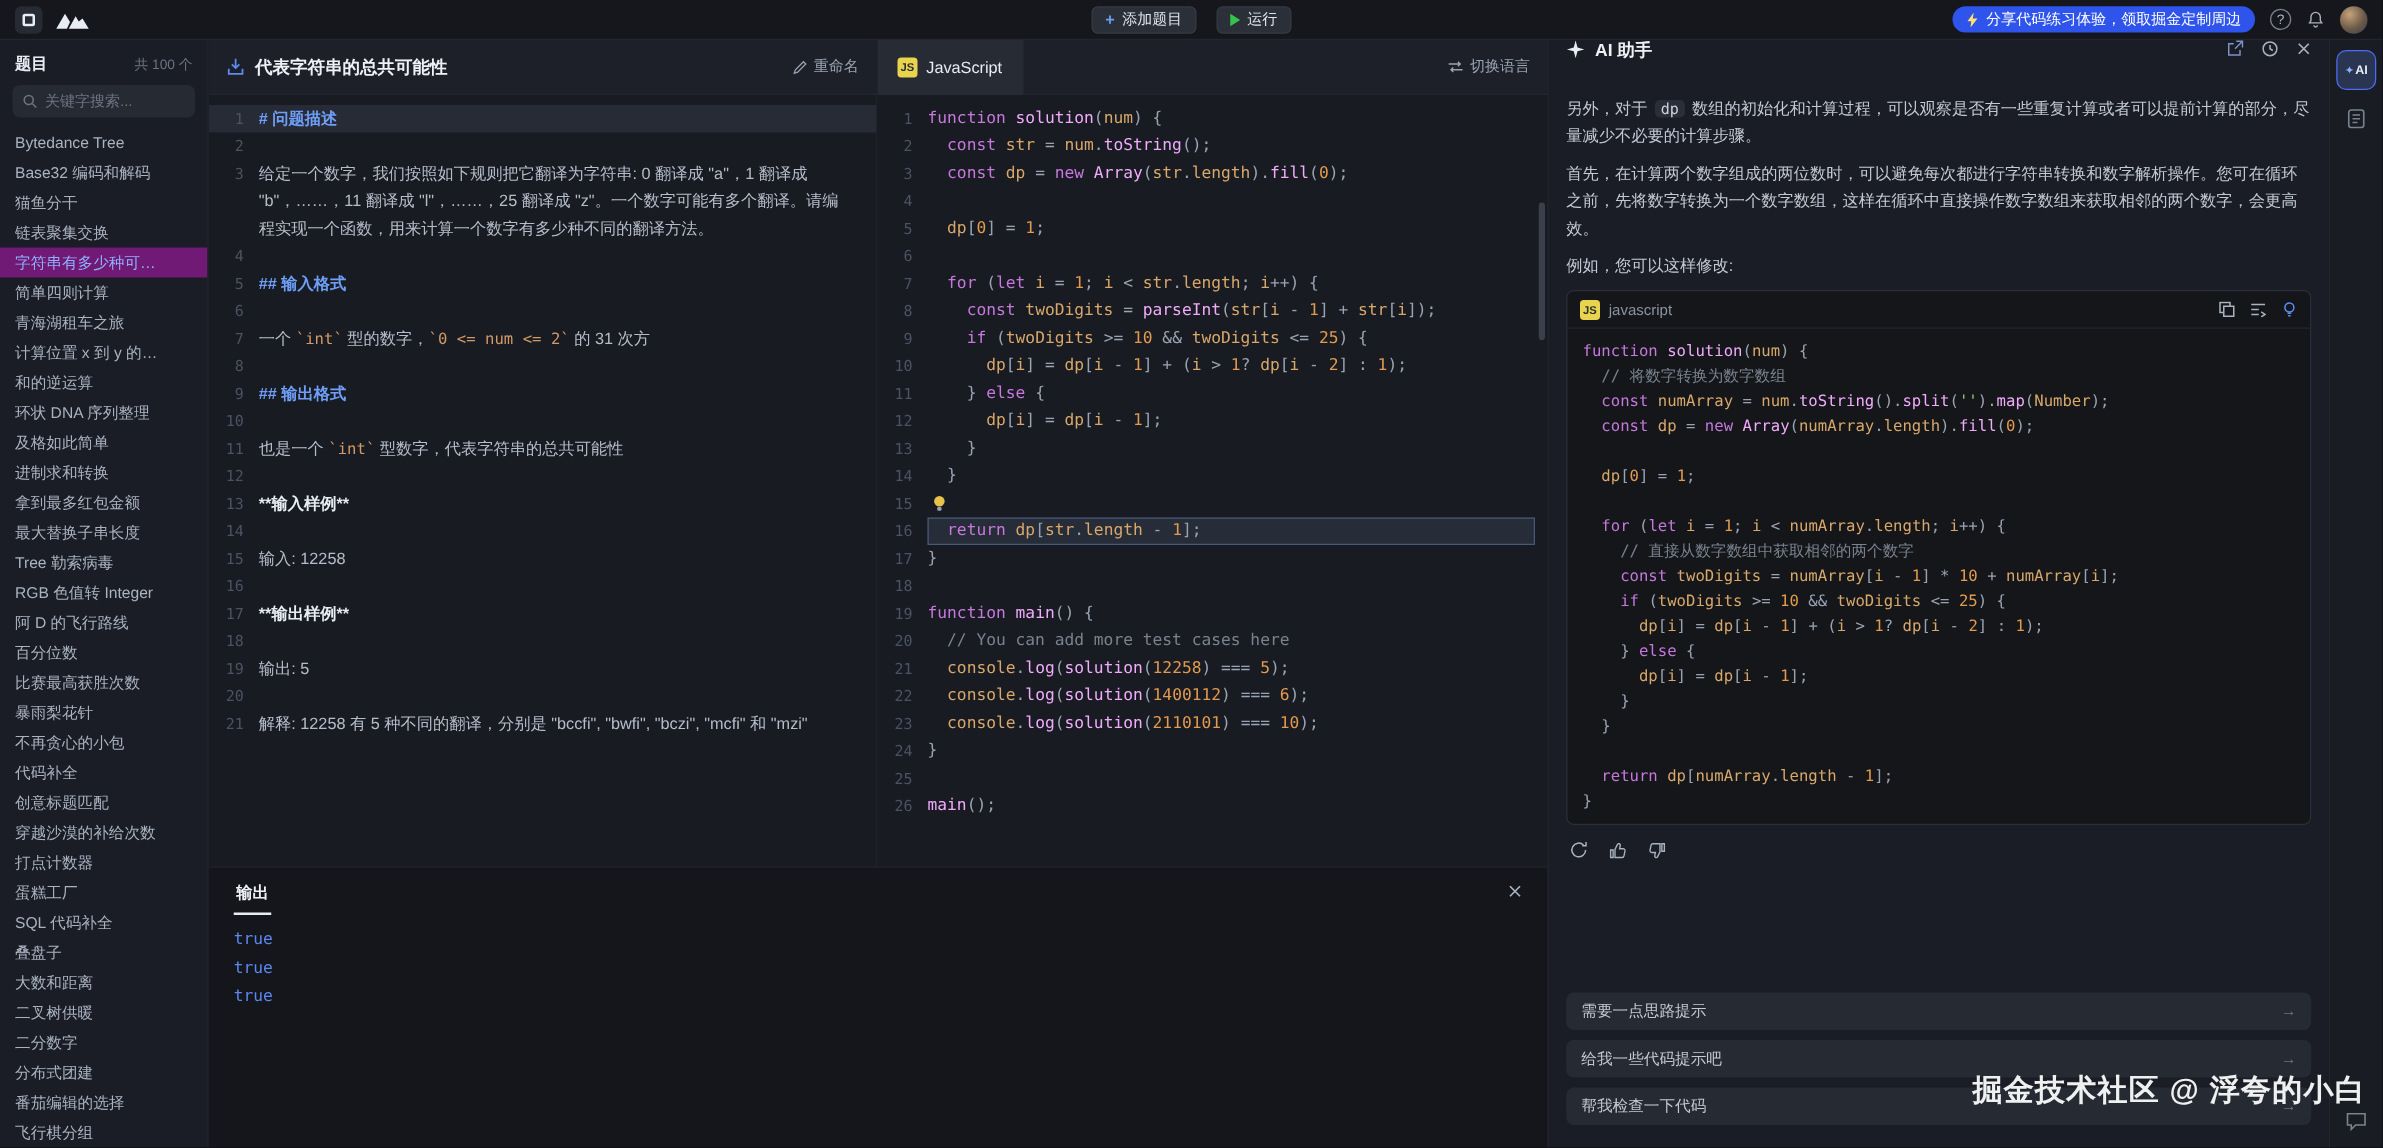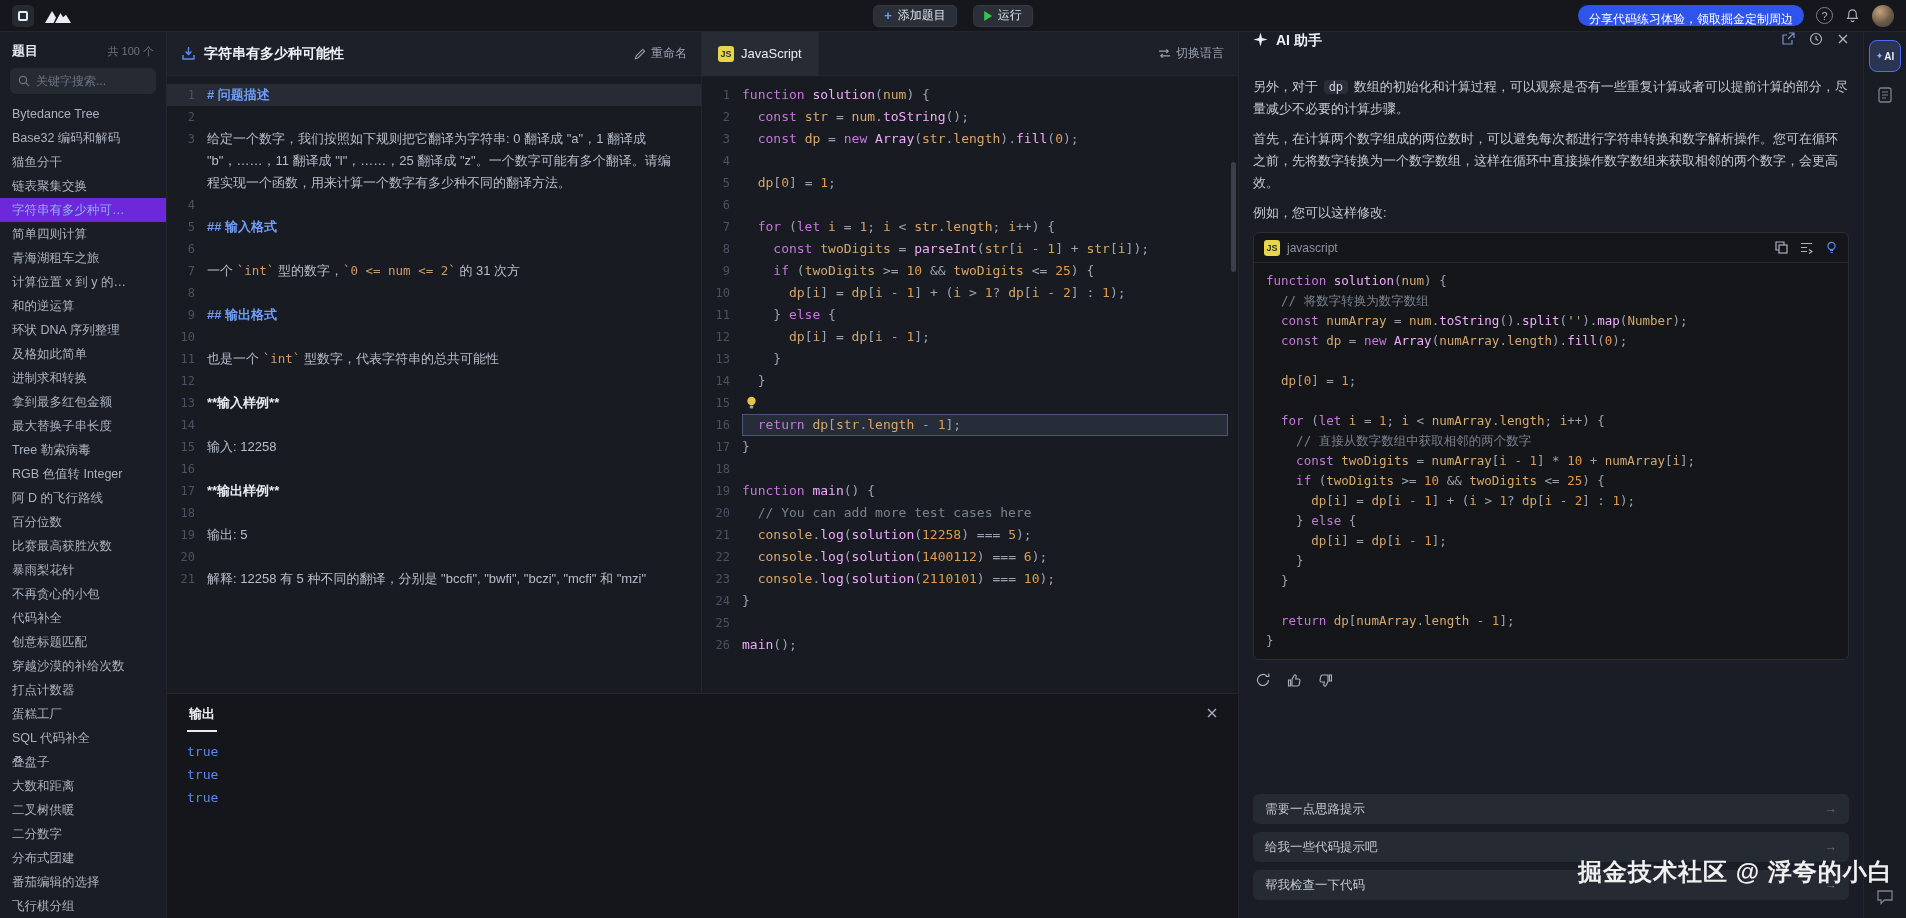--- a/index.html
+++ b/index.html
@@ -20,41 +20,41 @@
   .app-logo span { display:block; width:10px; height:10px; border:2px solid #e8ecf3; border-radius:2px; }
   .juejin-logo { cursor:pointer; }
   .topbar-center { position:absolute; left:50%; transform:translateX(-50%); display:flex; gap:16px; }
   .tb-btn { display:flex; align-items:center; gap:6px; height:22px; padding:0 10px;
     background:#2b2f38; border:1px solid #353a45; border-radius:5px; color:#dfe4ec;
     font-size:12px; cursor:pointer; font-family:inherit; }
   .plus-ic { color:#6c9ef8; font-weight:bold; font-size:13px; line-height:1; }
   .play-ic { width:0; height:0; border-left:8px solid #35c24d; border-top:5px solid transparent; border-bottom:5px solid transparent; }
   .topbar-right { margin-left:auto; display:flex; align-items:center; gap:12px; }
   .promo { display:flex; align-items:center; gap:6px; height:21px; padding:0 11px; border:none;
-    background:#2f54eb; border-radius:11px; color:#fff; font-size:12px; cursor:pointer; font-family:Liberation Serif, serif;flex-direction:column; }
+    background:#2f54eb; border-radius:11px; color:#fff; font-size:12px; cursor:pointer; font-family:Liberation Serif, serif; }
   .help-circle { width:17px; height:17px; border:1px solid #79818f; border-radius:50%; color:#aab2c0;
     font-size:11px; display:flex; align-items:center; justify-content:center; cursor:pointer; }
   .icon-btn { background:none; border:none; color:#aab2c0; cursor:pointer; padding:0; display:flex; align-items:center; }
   .avatar { width:22px; height:22px; border-radius:50%; cursor:pointer;
     background:radial-gradient(circle at 35% 30%, #c6a27a, #6c5a49 55%, #39404d); }
 
   
   .sidebar { position:absolute; left:0; top:32px; width:167px; bottom:0; background:#1a1d25;
     border-right:1px solid #23262e; overflow:hidden; }
   .sidebar-head { display:flex; justify-content:space-between; align-items:baseline; padding:10px 12px 8px; }
   .sidebar-title { font-size:13px; font-weight:bold; color:#e8ecf3; }
   .sidebar-count { font-size:11px; color:#6b7382; }
   .search { margin:0 10px 8px; height:26px; background:#262a33; border-radius:6px;
     display:flex; align-items:center; gap:6px; padding:0 8px; }
   .search input { flex:1; min-width:0; background:transparent; border:none; outline:none;
     color:#c3c9d4; font-size:12px; font-family:inherit; }
   .search input::placeholder { color:#6b7382; }
   .side-item { height:24px; line-height:24px; padding:0 12px; font-size:12.5px; color:#aab2c0;
     white-space:nowrap; overflow:hidden; text-overflow:ellipsis; cursor:pointer; }
-  .side-item.selected { background:#6d28d9; color:#8fb0fb; }
+  .side-item.selected { background:#701a75; color:#8fb0fb; }
 
   
   .panel { position:absolute; top:32px; bottom:225px; background:#181b22; }
   .panel-header { height:44px; background:#1d2029; border-bottom:1px solid #23262e;
     display:flex; align-items:center; padding:0 14px; }
   .gutter { flex:none; width:40px; padding-right:12px; text-align:right; color:#4b5263;
     font-family:"DejaVu Sans Mono",monospace; font-size:12px; line-height:22px; }
 
   
   .problem-panel { left:167px; width:535px; border-right:1px solid #23262e; }
@@ -241,21 +241,21 @@
         <div class="side-item">飞行棋分组</div>
       </div>
   </aside>
 
   <section class="panel problem-panel">
     <div class="panel-header">
       <svg width="15" height="15" viewBox="0 0 15 15">
           <path d="M2 9v4h11V9" fill="none" stroke="#5b8df5" stroke-width="1.4"></path>
           <path d="M7.5 1v7M4.5 5.5 L7.5 8.5 L10.5 5.5" fill="none" stroke="#5b8df5" stroke-width="1.4"></path>
         </svg>
-      <span class="prob-title">字符串有多少种可能性</span>
+      <span class="prob-title">代表字符串的总共可能性</span>
       <button class="rename-btn">
         <svg width="12" height="12" viewBox="0 0 13 13">
             <path d="M1.5 11.5 L2.5 8.5 L9.5 1.5 L11.5 3.5 L4.5 10.5 Z" fill="none" stroke="currentColor" stroke-width="1.1"></path>
           </svg>
         <span>重命名</span>
       </button>
     </div>
     <div class="md-body">
         <div class="md-row active">
           <span class="gutter">1</span>

